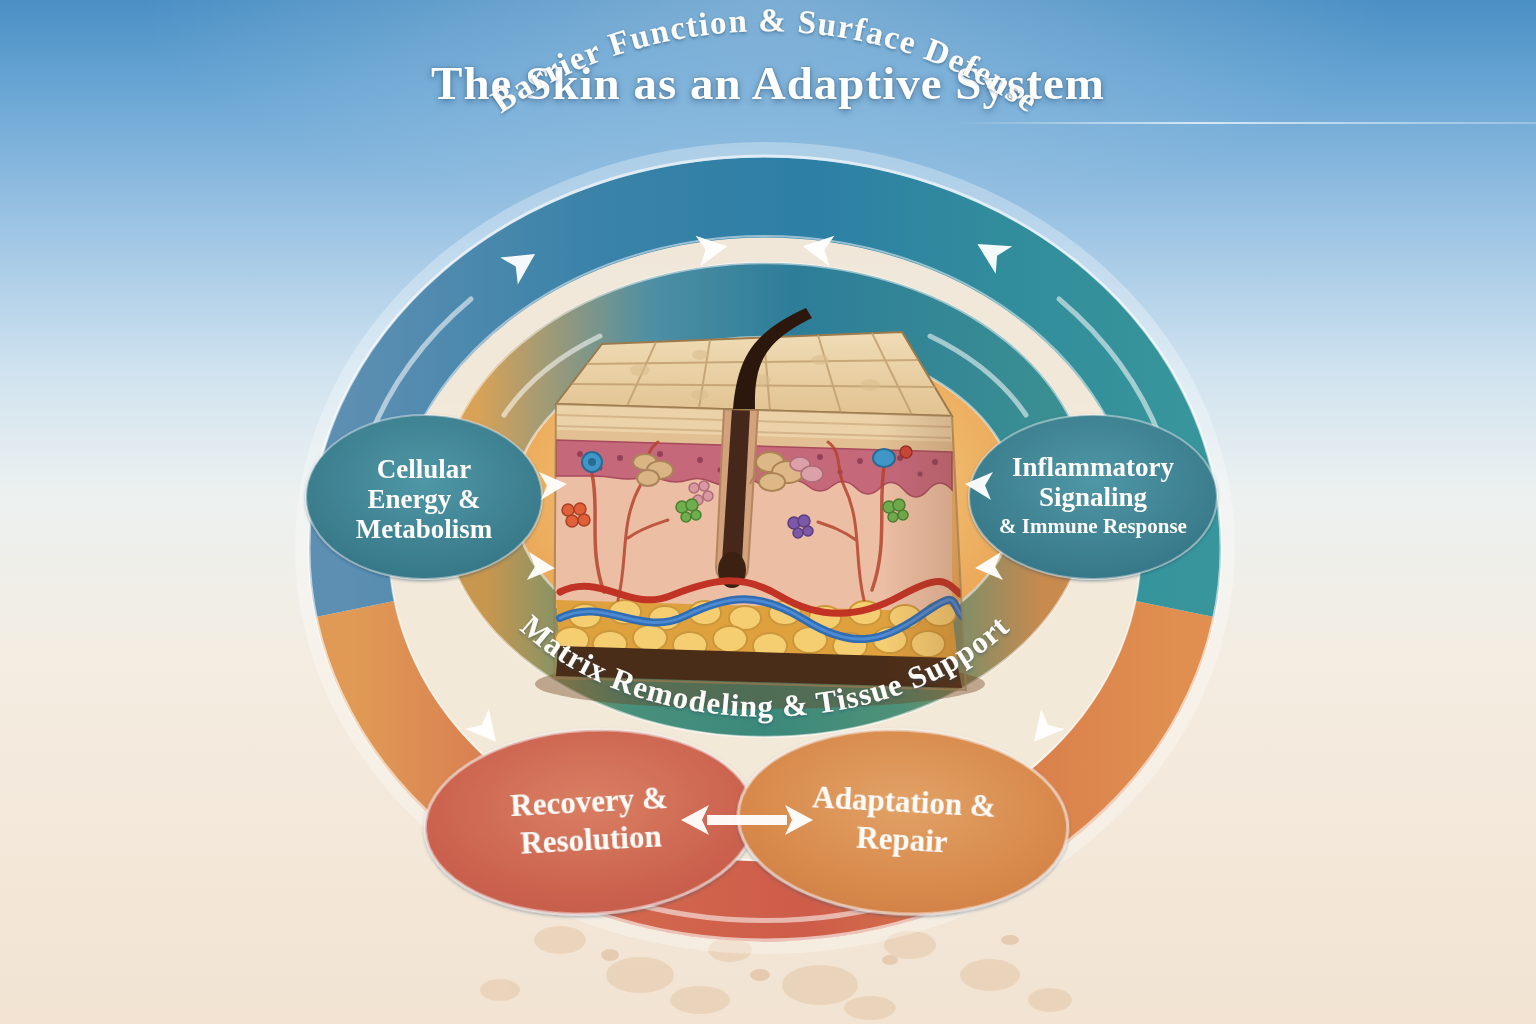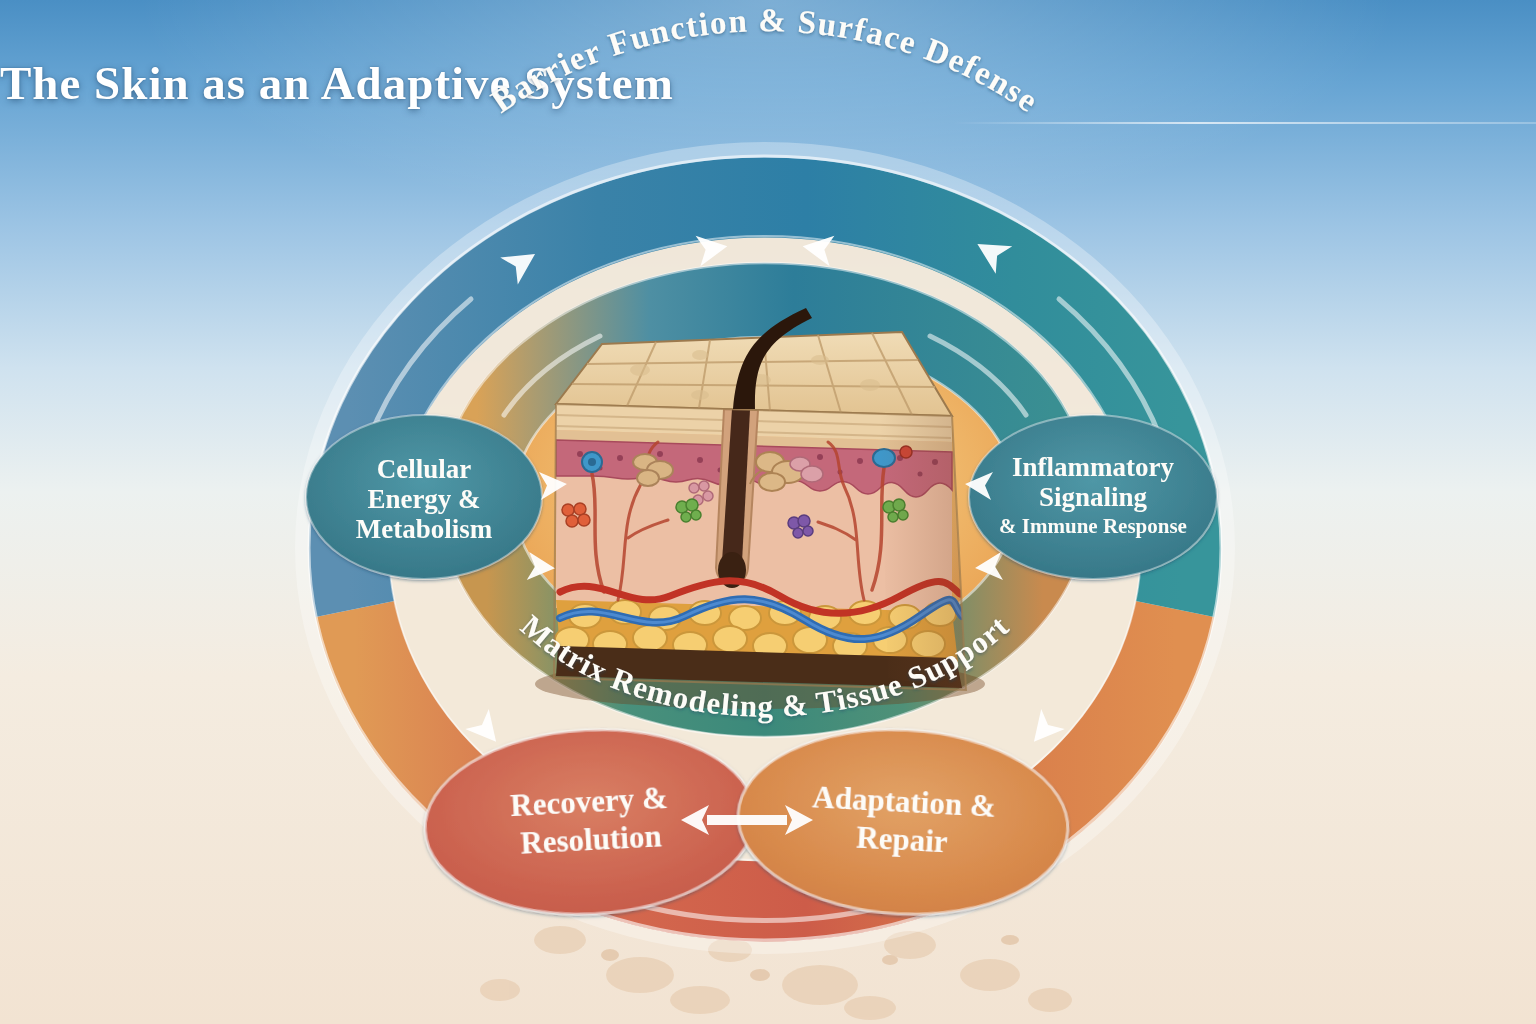--- a/index.html
+++ b/index.html
@@ -2,21 +2,21 @@
 <html><head>
 <meta charset="utf-8">
 <style>
   html,body{margin:0;padding:0;}
   body{width:1536px;height:1024px;overflow:hidden;
        font-family:"Liberation Serif","DejaVu Serif",serif;}
   .stage{position:relative;width:1536px;height:1024px;
     background:
       radial-gradient(ellipse 900px 320px at 50% 0%, rgba(255,255,255,.28), rgba(255,255,255,0) 70%),
       linear-gradient(180deg,#4a8fc4 0%,#66a4d3 8%,#9cc4e4 22%,#cfe2ef 36%,#ecf1f0 48%,#f4ece0 66%,#f2e3d2 100%);}
-  .page-title{position:absolute;top:56px;left:0;width:100%;text-align:left;
+  .page-title{position:absolute;top:56px;left:0;width:100%;text-align:center;
     font-size:47px;font-weight:600;letter-spacing:1px;color:#ffffff;
     text-shadow:0 2px 6px rgba(25,60,95,.5), 0 0 2px rgba(25,60,95,.35);}
   .title-rule{position:absolute;top:122px;left:0;width:100%;height:2px;
     background:linear-gradient(90deg, rgba(255,255,255,0) 0%, rgba(255,255,255,0) 62%,
                rgba(255,255,255,.7) 78%, rgba(255,255,255,.25) 100%);}
   svg{position:absolute;left:0;top:0;}
   svg text{font-family:"Liberation Serif","DejaVu Serif",serif;fill:#fdfcf8;}
   .ring-label{font-size:33px;font-weight:bold;letter-spacing:1.5px;}
   .ring-label-inner{font-size:31px;font-weight:bold;letter-spacing:1px;}
   .node-line{font-size:27px;font-weight:bold;text-anchor:middle;}

